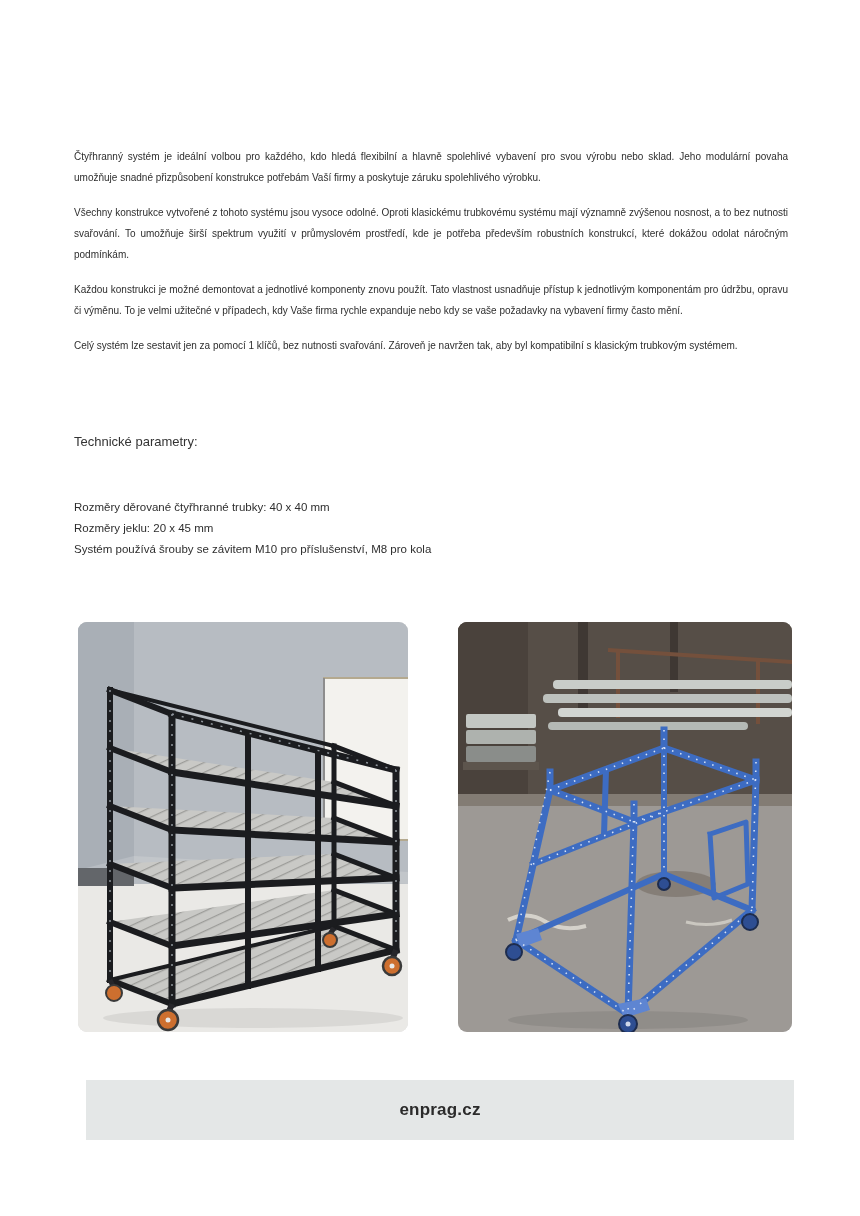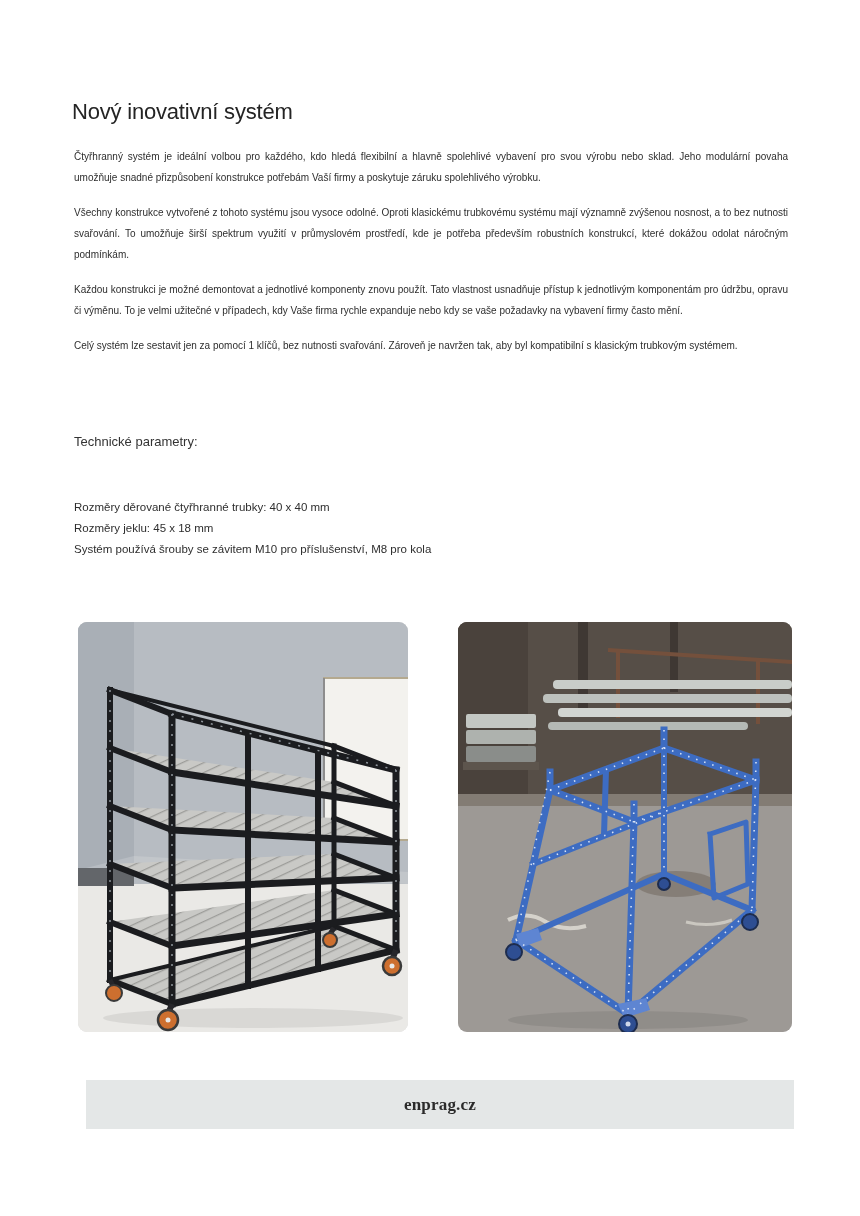--- a/index.html
+++ b/index.html
@@ -22,44 +22,43 @@
   .tech-list{
     position:absolute;left:74px;top:476px;font-size:11.5px;line-height:21px;color:#2e2e2e;margin-top:21px;
   }
   .photo{
     position:absolute;top:622px;height:410px;border-radius:9px;overflow:hidden;background:#ddd;
   }
   .photo svg{display:block;width:100%;height:100%;}
   .photo-left{left:78px;width:330px;}
   .photo-right{left:458px;width:334px;}
   .footer-bar{
-    position:absolute;left:86px;top:1080px;width:708px;height:49px;
-    background:#e4e7e7;display:flex;align-items:center;justify-content:center;font-family:Liberation Serif, serif;
+    position:absolute;left:86px;top:1080px;width:708px;height:60px;
+    background:#e4e7e7;display:flex;align-items:center;justify-content:center;
   }
   .footer-label{font-size:17px;font-weight:700;color:#2b2b2b;letter-spacing:0.2px;}
 </style>
 </head>
 <body>
 
 <div class="doc">
 
-  <h1 class="title">Nový inovativní systém</h1>
 
   <div class="body-text">
     <p>Čtyřhranný systém je ideální volbou pro každého, kdo hledá flexibilní a hlavně spolehlivé vybavení pro svou výrobu nebo sklad. Jeho modulární povaha umožňuje snadné přizpůsobení konstrukce potřebám Vaší firmy a poskytuje záruku spolehlivého výrobku.</p>
     <p>Všechny konstrukce vytvořené z tohoto systému jsou vysoce odolné. Oproti klasickému trubkovému systému mají významně zvýšenou nosnost, a to bez nutnosti svařování. To umožňuje širší spektrum využití v průmyslovém prostředí, kde je potřeba především robustních konstrukcí, které dokážou odolat náročným podmínkám.</p>
     <p>Každou konstrukci je možné demontovat a jednotlivé komponenty znovu použít. Tato vlastnost usnadňuje přístup k jednotlivým komponentám pro údržbu, opravu či výměnu. To je velmi užitečné v případech, kdy Vaše firma rychle expanduje nebo kdy se vaše požadavky na vybavení firmy často mění.</p>
     <p>Celý systém lze sestavit jen za pomocí 1 klíčů, bez nutnosti svařování. Zároveň je navržen tak, aby byl kompatibilní s klasickým trubkovým systémem.</p>
   </div>
 
   <div class="tech-heading">Technické parametry:</div>
 
   <div class="tech-list">
     <div>Rozměry děrované čtyřhranné trubky: 40 x 40 mm</div>
-    <div>Rozměry jeklu: 45 x 18 mm</div>
+    <div>Rozměry jeklu: 20 x 45 mm</div>
     <div>Systém používá šrouby se závitem M10 pro příslušenství, M8 pro kola</div>
   </div>
 
   <div class="photo photo-left" role="img" aria-label="black-roller-rack-cart-photo">
     <svg viewBox="0 0 330 410">
       <defs>
         <pattern id="rollers" width="9" height="9" patternUnits="userSpaceOnUse" patternTransform="rotate(65)">
           <rect width="9" height="9" fill="#c9c9c6"></rect>
           <line x1="0" y1="0" x2="0" y2="9" stroke="#9c9c99" stroke-width="2.5"></line>
         </pattern>

